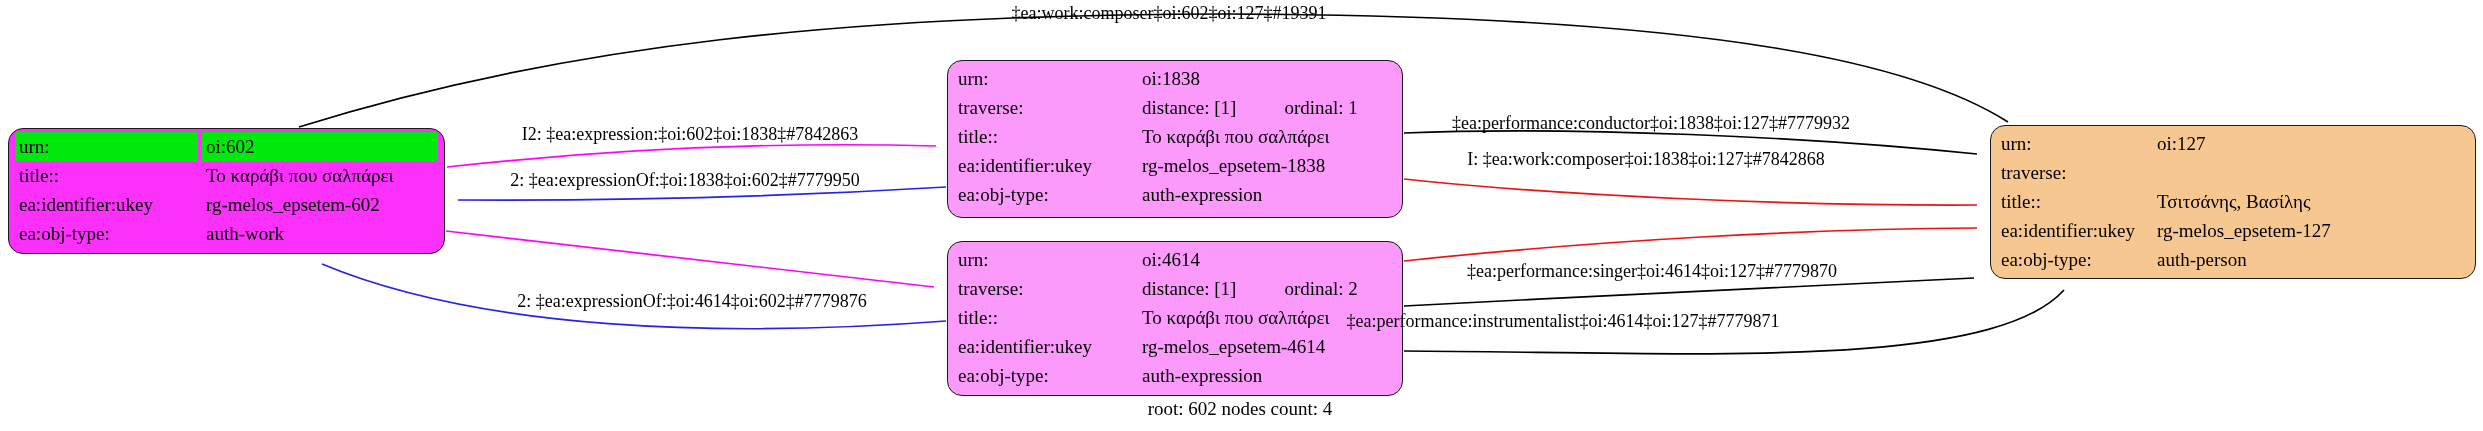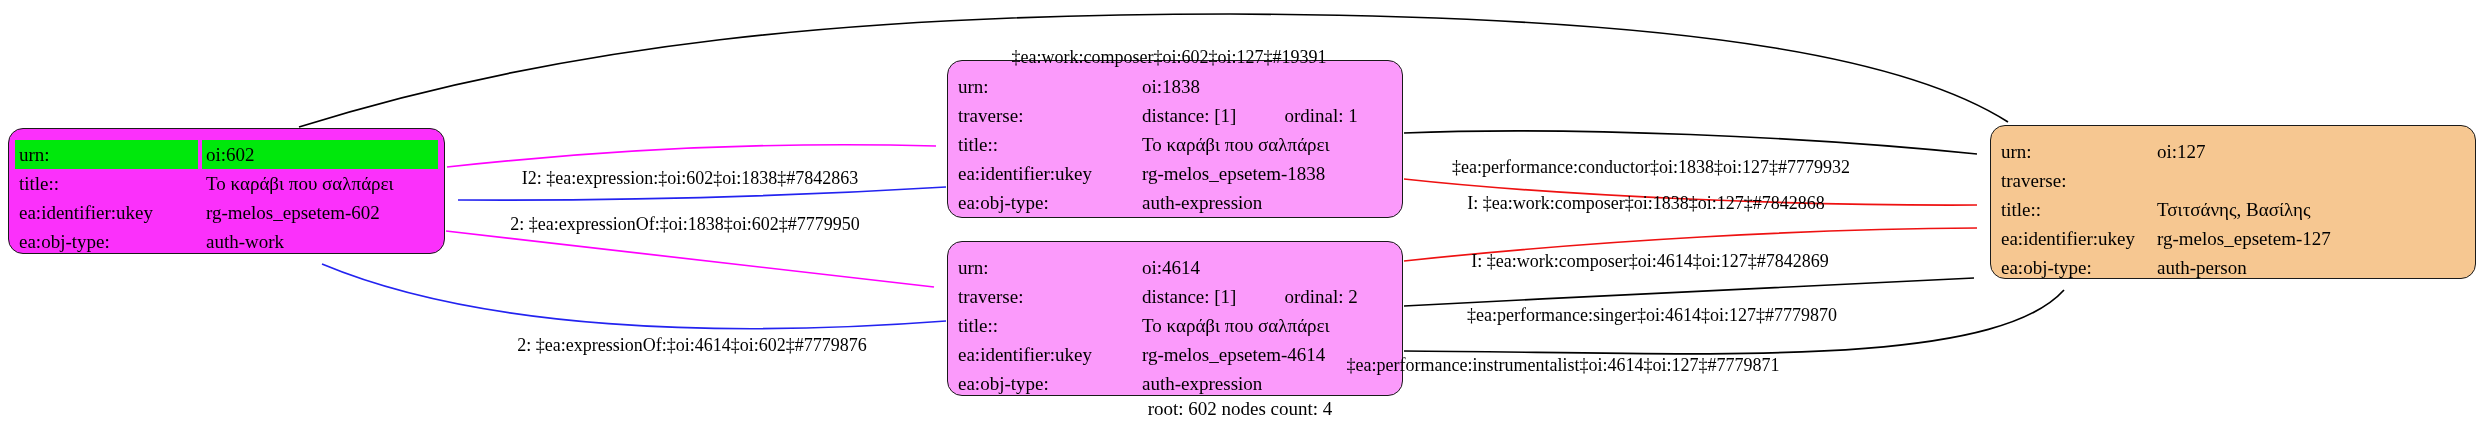--- a/index.html
+++ b/index.html
@@ -17,21 +17,21 @@
   .e-magenta { stroke:#ff00ff; }
   .e-blue    { stroke:#2323f0; }
   .e-red     { stroke:#ee1111; }
 
   .node {
     position:absolute;
     border:1.4px solid #1a1a1a;
     border-radius:15px;
     box-sizing:border-box;
     font-size:19px;
-    padding-top:11px;
+    padding-top:3px;
   }
   .node-work       { background:#fb30fb; --kw:183px; }
   .node-expression { background:#fb9afb; --kw:180px; }
   .node-person     { background:#f6c791; --kw:152px; }
   .node .row {
     display:grid;
     grid-template-columns: var(--kw) 1fr;
     column-gap:4px;
     padding:0 6px;
     line-height:29px;
@@ -40,21 +40,20 @@
   .node .row .k, .node .row .v { padding:0 4px; }
   .node .row.hl .k, .node .row.hl .v { background:#00e80c; }
   .node .row .v .ord { margin-left:48px; }
 
   .edge-label {
     position:absolute;
     font-size:18px;
     line-height:22px;
     white-space:nowrap;
     transform:translateX(-50%);
-    margin-top:44px;
   }
   .caption {
     position:absolute;
     font-size:19px;
     line-height:24px;
     white-space:nowrap;
     transform:translateX(-50%);
   }
 </style>
 </head>
@@ -175,19 +174,18 @@
       <span class="v">auth-person</span>
     </div>
   </div>
 
   <div class="edge-label" style="left:1169px; top:2px;">‡ea:work:composer‡oi:602‡oi:127‡#19391</div>
   <div class="edge-label" style="left:690px;  top:123px;">I2: ‡ea:expression:‡oi:602‡oi:1838‡#7842863</div>
   <div class="edge-label" style="left:685px;  top:169px;">2: ‡ea:expressionOf:‡oi:1838‡oi:602‡#7779950</div>
   <div class="edge-label" style="left:692px;  top:290px;">2: ‡ea:expressionOf:‡oi:4614‡oi:602‡#7779876</div>
   <div class="edge-label" style="left:1651px; top:112px;">‡ea:performance:conductor‡oi:1838‡oi:127‡#7779932</div>
   <div class="edge-label" style="left:1646px; top:148px;">I: ‡ea:work:composer‡oi:1838‡oi:127‡#7842868</div>
-  <div class="edge-label" style="left:1650px; top:206px;">I: ‡ea:work:composer‡oi:4614‡oi:127‡#7842869</div>
   <div class="edge-label" style="left:1652px; top:260px;">‡ea:performance:singer‡oi:4614‡oi:127‡#7779870</div>
   <div class="edge-label" style="left:1563px; top:310px;">‡ea:performance:instrumentalist‡oi:4614‡oi:127‡#7779871</div>
 
   <div class="caption" style="left:1240px; top:397px;">root: 602 nodes count: 4</div>
 
 </div>
 
 </body></html>

